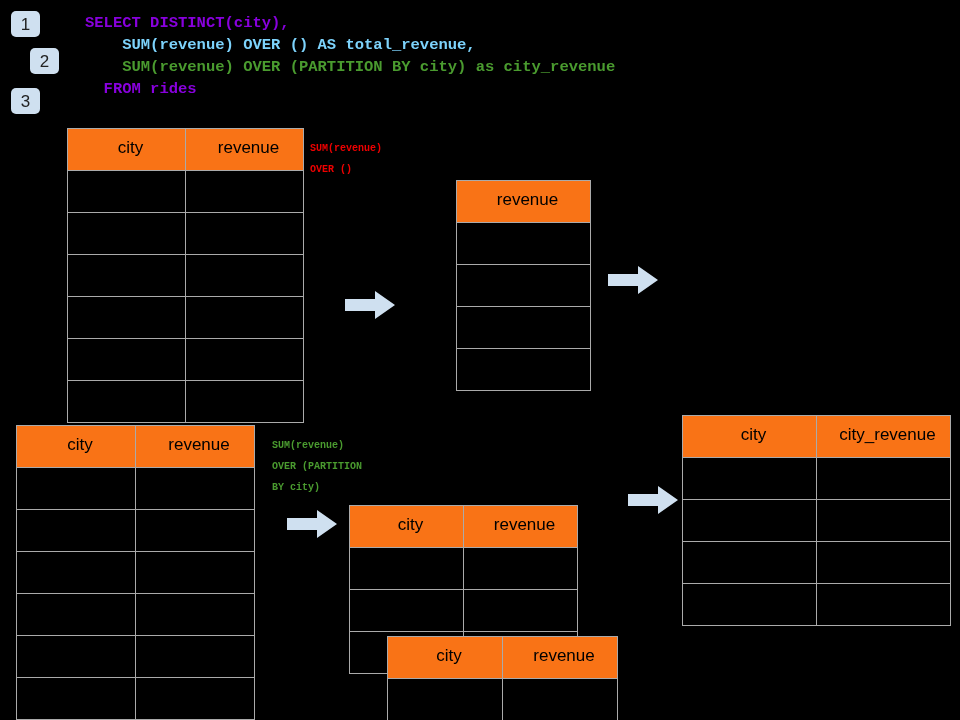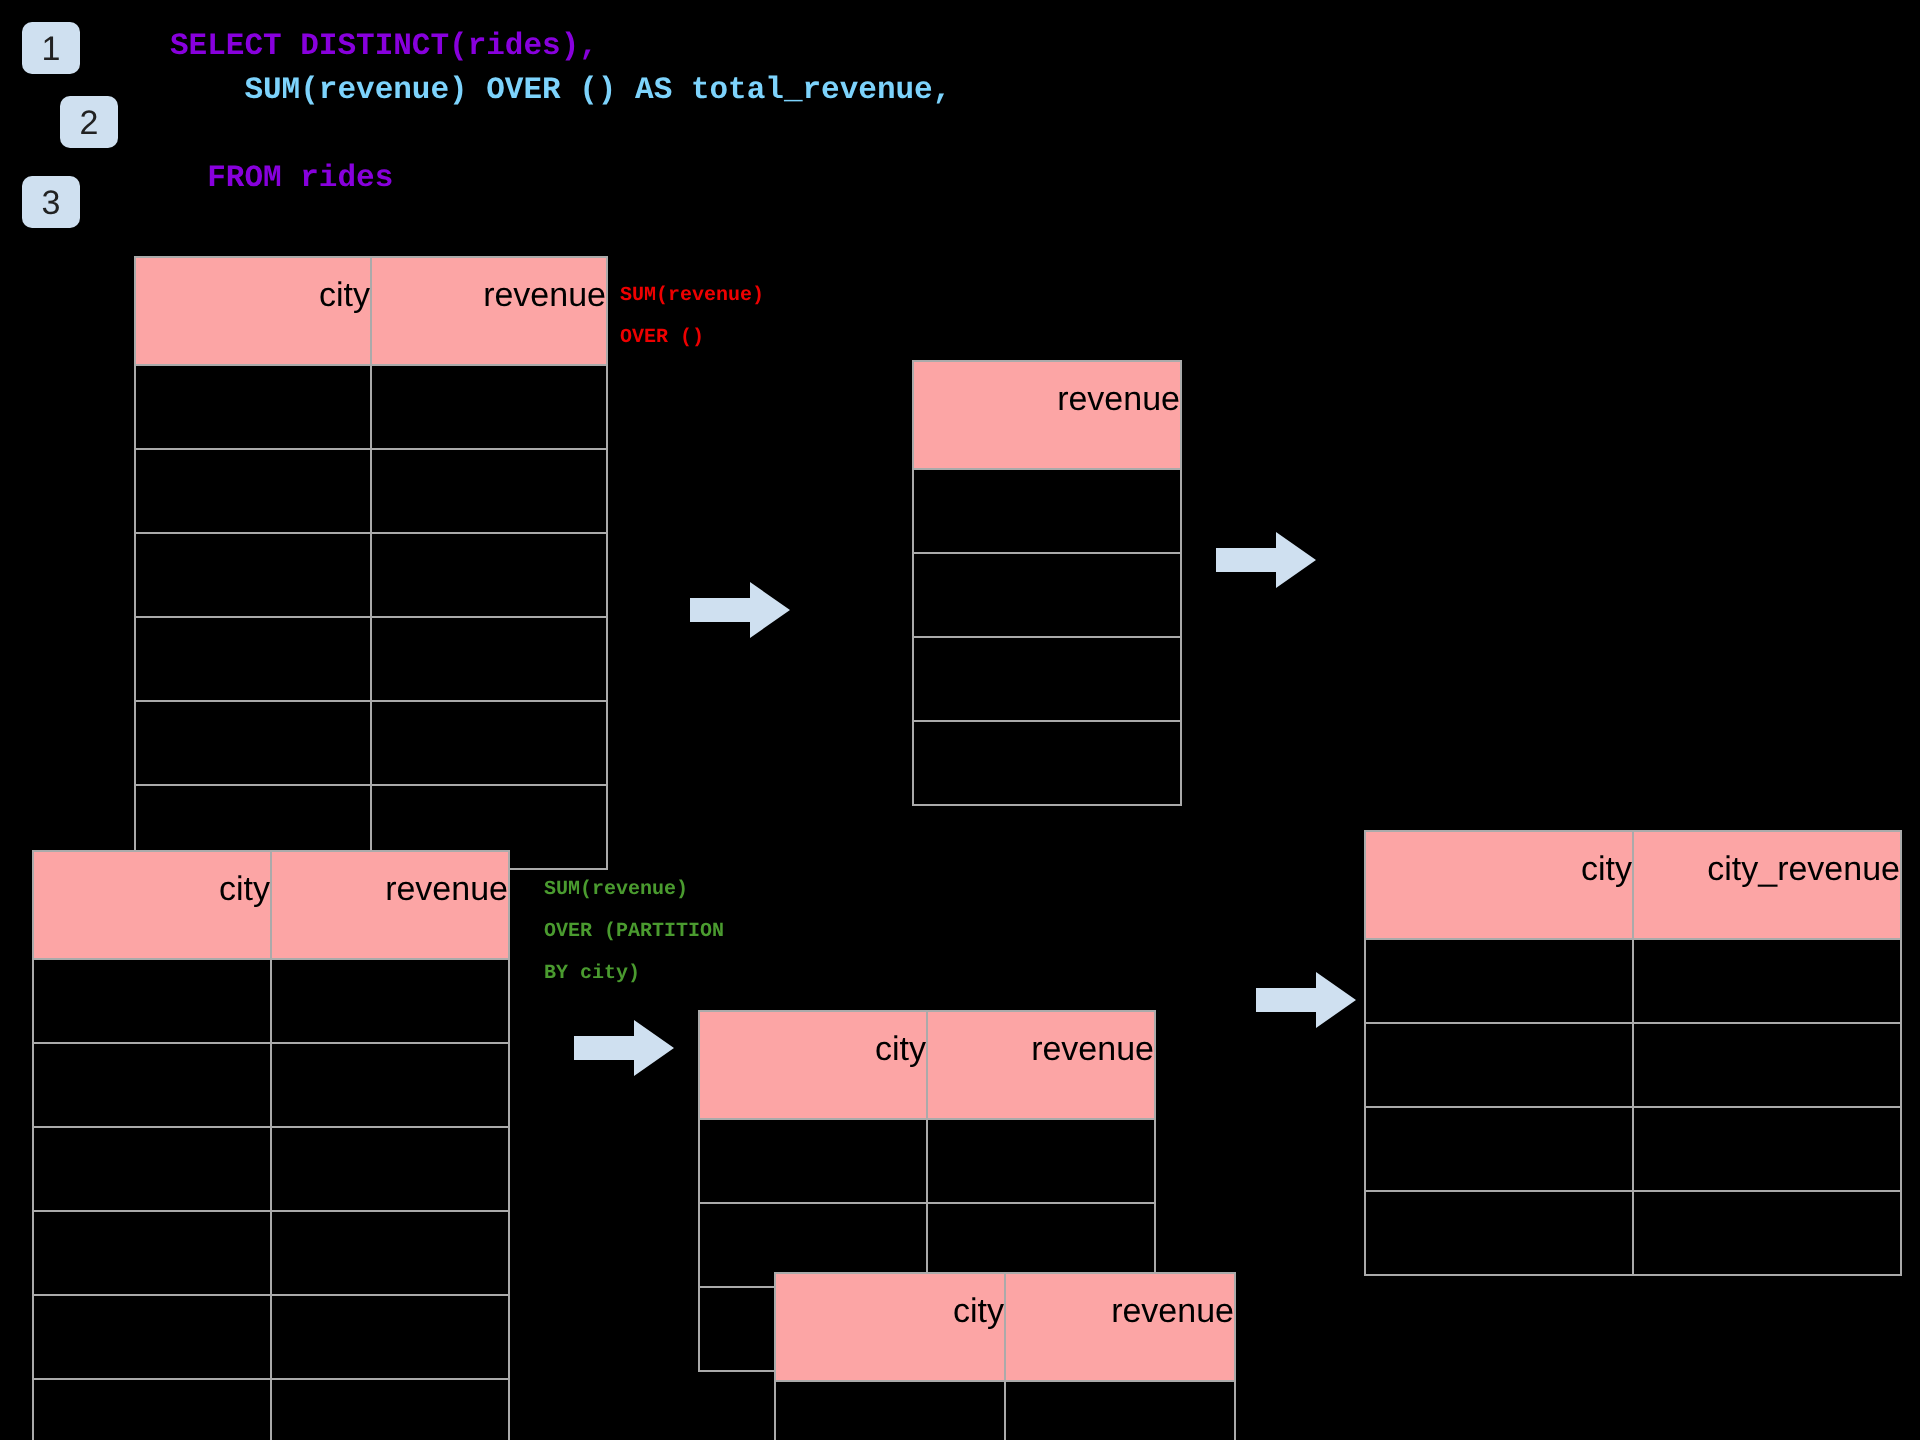--- a/index.html
+++ b/index.html
@@ -70,27 +70,27 @@
     border-collapse: collapse;
     table-layout: fixed;
     background: #000000;
   }
   .tbl td, .tbl th {
     border: 1px solid #aaaaaa;
     padding: 0;
     margin: 0;
   }
   .tbl th {
-    background: #fca5a5;
+    background: #f97316;
     color: #000000;
     font-family: "Liberation Sans", sans-serif;
     font-size: 17px;
     font-weight: normal;
-    text-align: right;
-    padding: 0 0 16px 8px;
+    text-align: center;
+    padding: 0 0 4px 8px;
     height: 37px;
     vertical-align: middle;
   }
   .tbl td {
     background: #000000;
     height: 41px;
   }
 
   
   .arrow {
@@ -100,22 +100,23 @@
 </style>
 </head>
 <body>
 
 <div id="canvas">
 
   <div class="badge" style="left:11px; top:11px;">1</div>
   <div class="badge" style="left:30px; top:48px;">2</div>
   <div class="badge" style="left:11px; top:88px;">3</div>
 
-  <div class="code c-purple" style="left:85px; top:12px;">SELECT DISTINCT(rides),</div>
+  <div class="code c-purple" style="left:85px; top:12px;">SELECT DISTINCT(city),</div>
   <div class="code c-red" style="left:85px; top:34px;">    SUM(revenue) OVER () AS total_revenue,</div>
+  <div class="code c-green" style="left:85px; top:56px;">    SUM(revenue) OVER (PARTITION BY city) as city_revenue</div>
   <div class="code c-purple" style="left:85px; top:78px;text-align:center;">  FROM rides</div>
 
 
   <div class="note" style="left:310px; top:138px; color:#ee0000;">SUM(revenue)
 OVER ()</div>
 
   <div class="note" style="left:272px; top:435px; color:#4a9b2f;">SUM(revenue)
 OVER (PARTITION
 BY city)</div>
 

